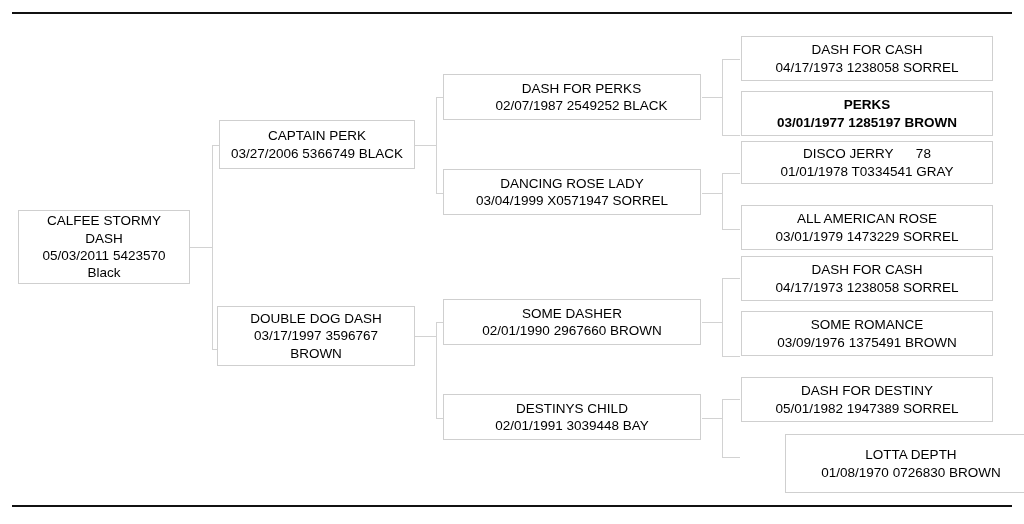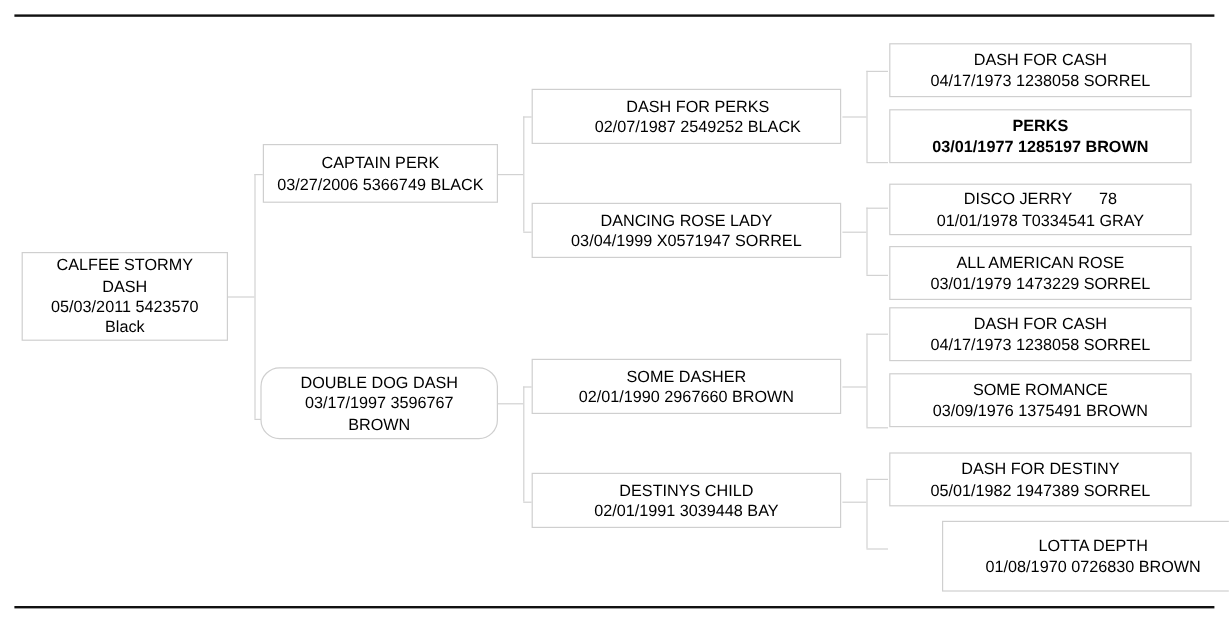--- a/index.html
+++ b/index.html
@@ -109,21 +109,21 @@
     <span class="ln">DASH</span>
     <span class="ln">05/03/2011 5423570</span>
     <span class="ln">Black</span>
   </div>
 
   <div class="node" style="left:219px; top:120px; width:196px; height:49px;">
     <span class="ln">CAPTAIN PERK</span>
     <span class="ln">03/27/2006 5366749 BLACK</span>
   </div>
 
-  <div class="node" style="left:217px; top:306px; width:198px; height:60px;border-radius:16px;">
+  <div class="node" style="left:217px; top:306px; width:198px; height:60px;">
     <span class="ln">DOUBLE DOG DASH</span>
     <span class="ln">03/17/1997 3596767</span>
     <span class="ln">BROWN</span>
   </div>
 
   <div class="node" style="left:443px; top:74px; width:258px; height:46px;padding-left:23px;">
     <span class="ln">DASH FOR PERKS</span>
     <span class="ln">02/07/1987 2549252 BLACK</span>
   </div>
 
@@ -145,21 +145,21 @@
   <div class="node" style="left:741px; top:36px; width:252px; height:45px;">
     <span class="ln">DASH FOR CASH</span>
     <span class="ln">04/17/1973 1238058 SORREL</span>
   </div>
 
   <div class="node" style="left:741px; top:91px; width:252px; height:45px;font-weight:bold;">
     <span class="ln">PERKS</span>
     <span class="ln">03/01/1977 1285197 BROWN</span>
   </div>
 
-  <div class="node" style="left:741px; top:153px; width:252px; height:43px;">
+  <div class="node" style="left:741px; top:141px; width:252px; height:43px;">
     <span class="ln">DISCO JERRY      78</span>
     <span class="ln">01/01/1978 T0334541 GRAY</span>
   </div>
 
   <div class="node" style="left:741px; top:205px; width:252px; height:45px;">
     <span class="ln">ALL AMERICAN ROSE</span>
     <span class="ln">03/01/1979 1473229 SORREL</span>
   </div>
 
   <div class="node" style="left:741px; top:256px; width:252px; height:45px;">

